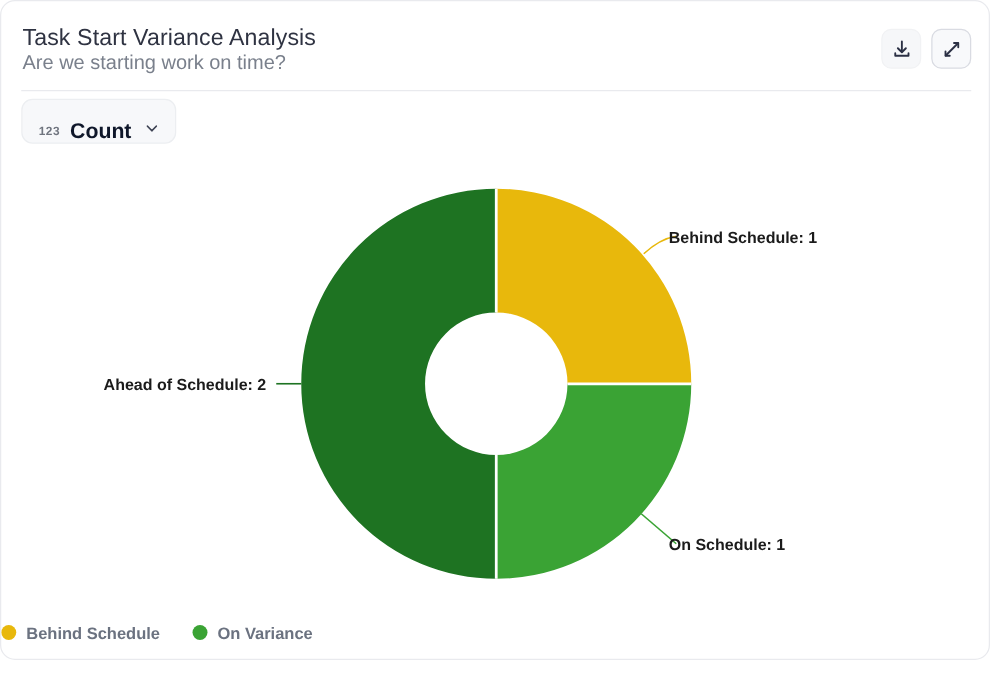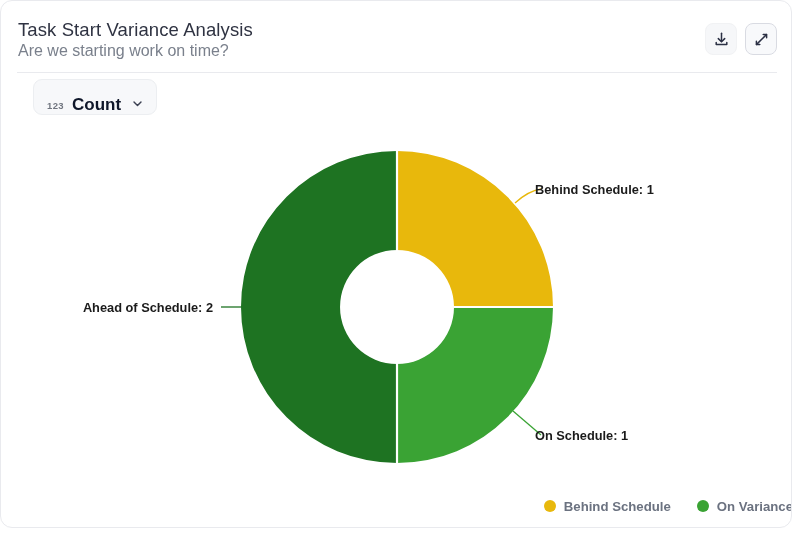--- a/index.html
+++ b/index.html
@@ -97,21 +97,20 @@
     display: inline-flex;
     align-items: center;
     gap: 8px;
     height: 36px;
     padding: 16px 12px 0 13px;
     box-sizing: border-box;
     background: #f7f8fa;
     border: 1px solid #eceef1;
     border-radius: 9px;
     cursor: pointer;
-    margin-left: 16px;
   }
   .num-icon {
     font-size: 9.5px;
     font-weight: bold;
     color: #70757f;
     letter-spacing: 0.4px;
     font-family: "Liberation Sans", sans-serif;
   }
   .select-label {
     font-size: 17px;
@@ -140,21 +139,21 @@
 
   
   .legend {
     position: absolute;
     left: 0;
     top: 492px;
     width: 792px;
     height: 26px;
     display: flex;
     align-items: center;
-    justify-content: flex-end;
+    justify-content: flex-start;
     gap: 26px;
   }
   .legend-item {
     display: flex;
     align-items: center;
     gap: 8px;
     cursor: pointer;
   }
   .legend-dot {
     width: 12px;

